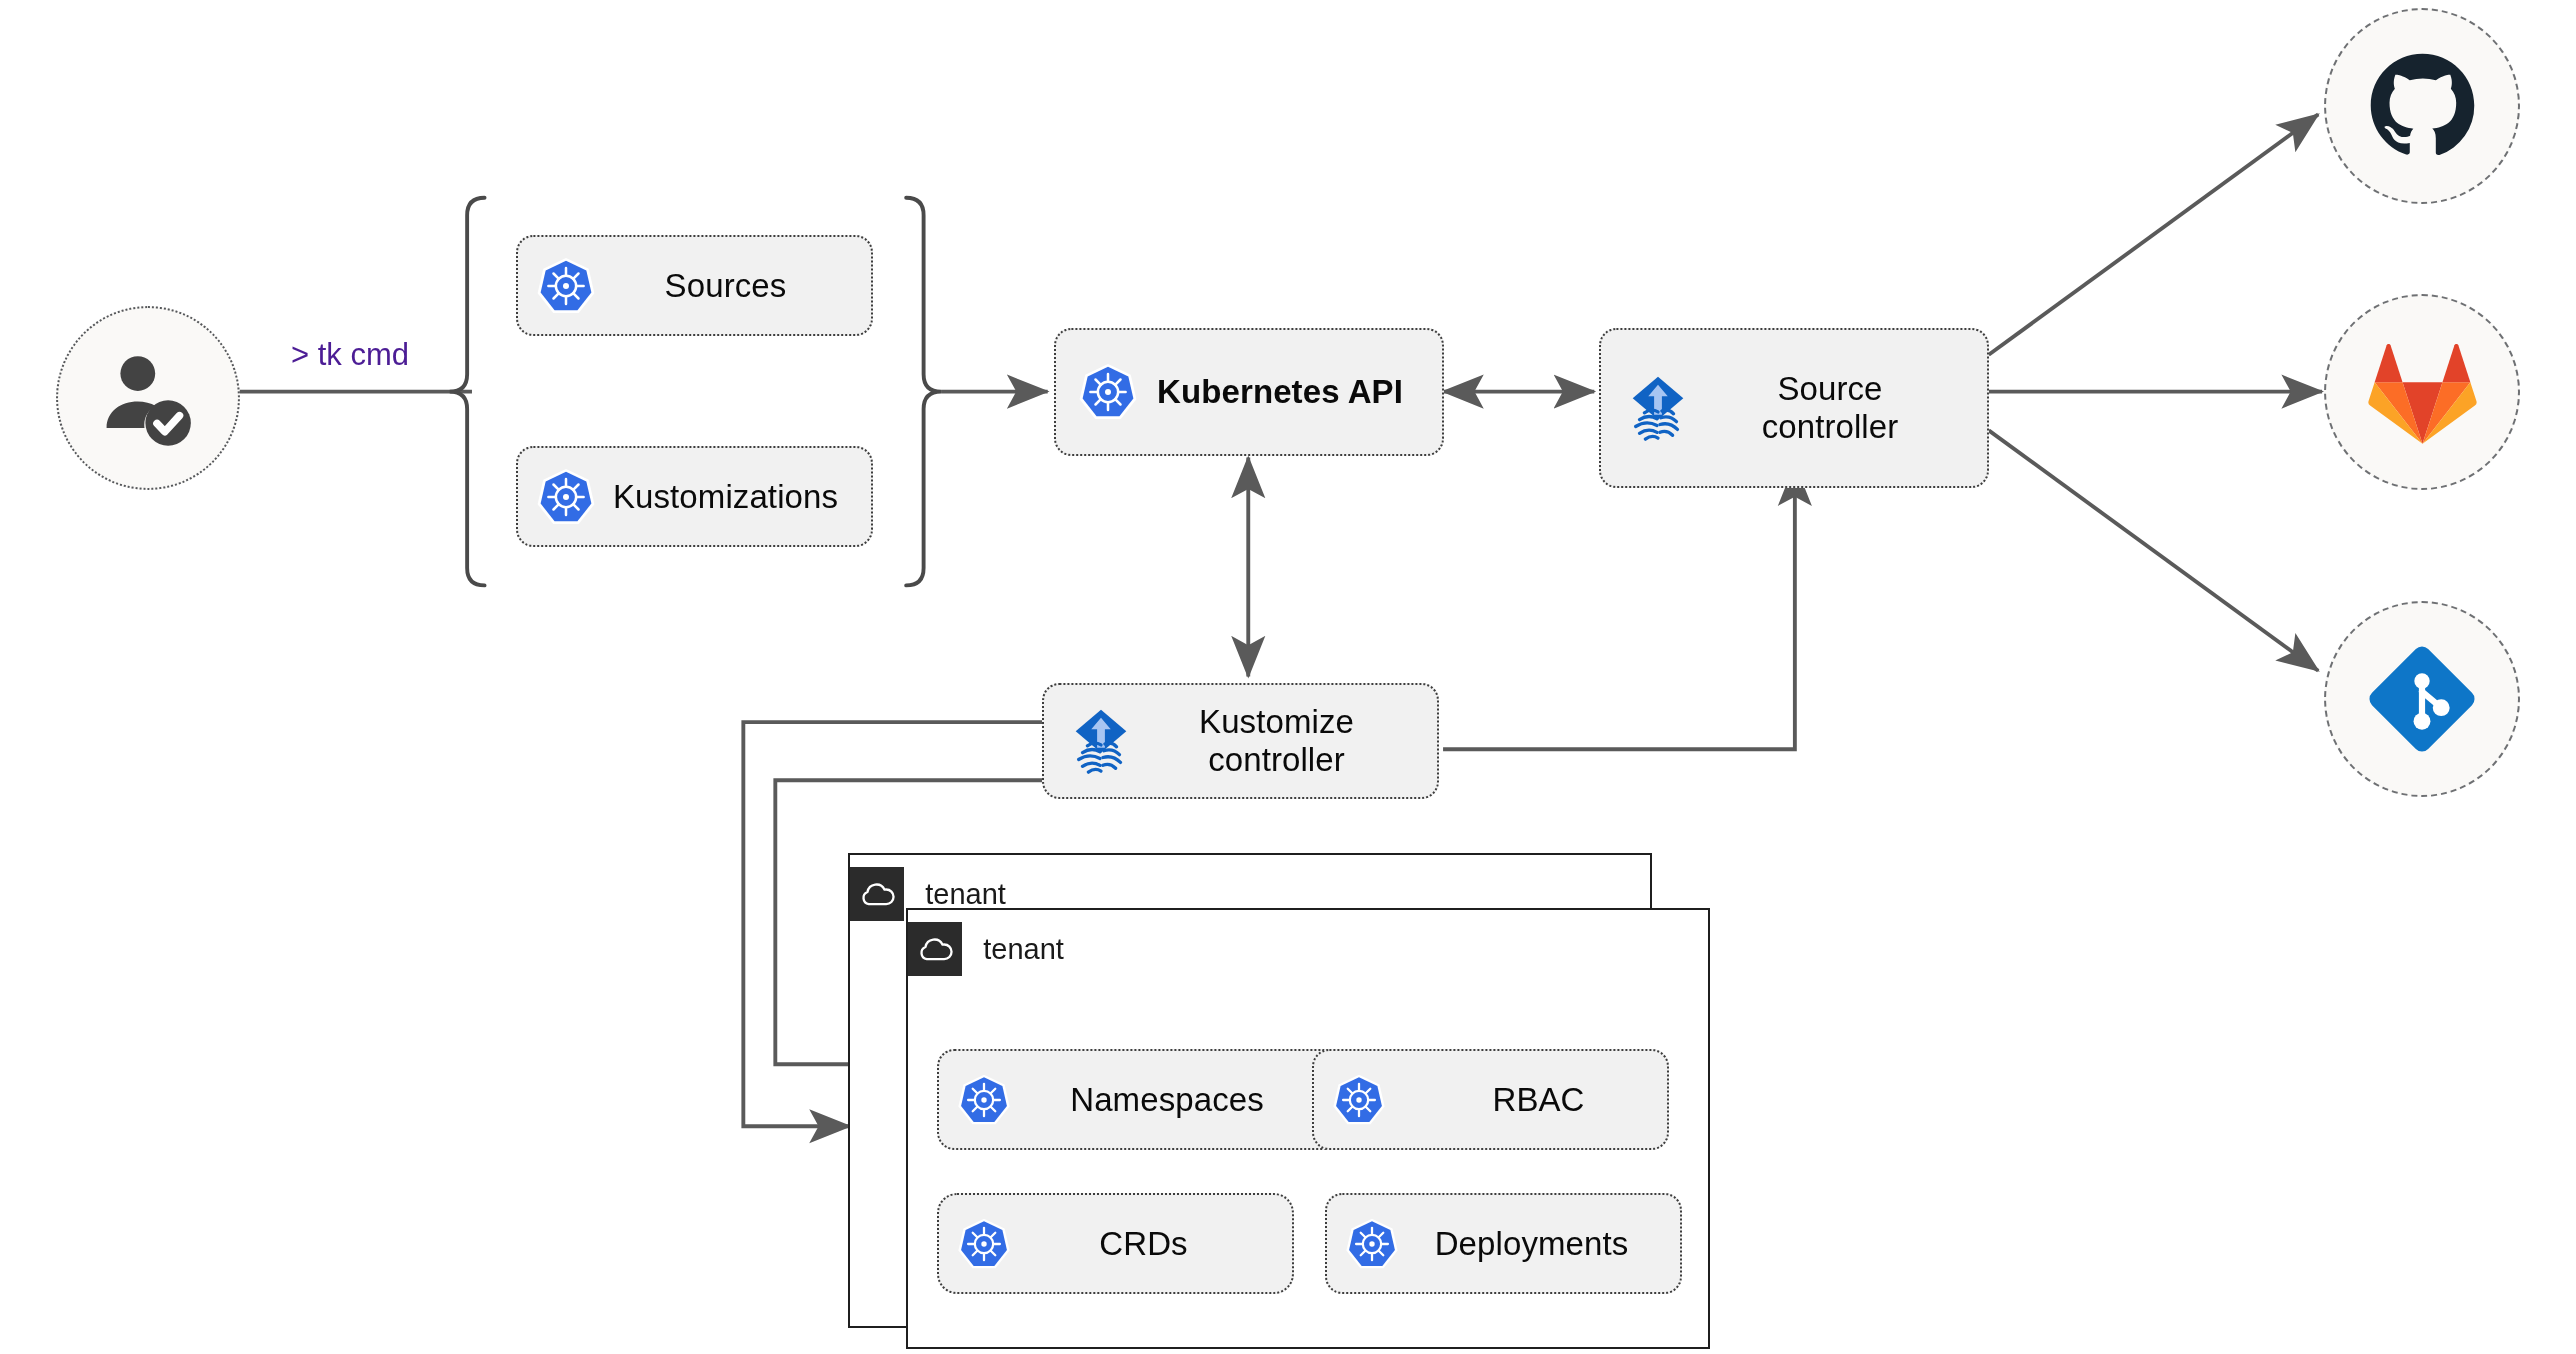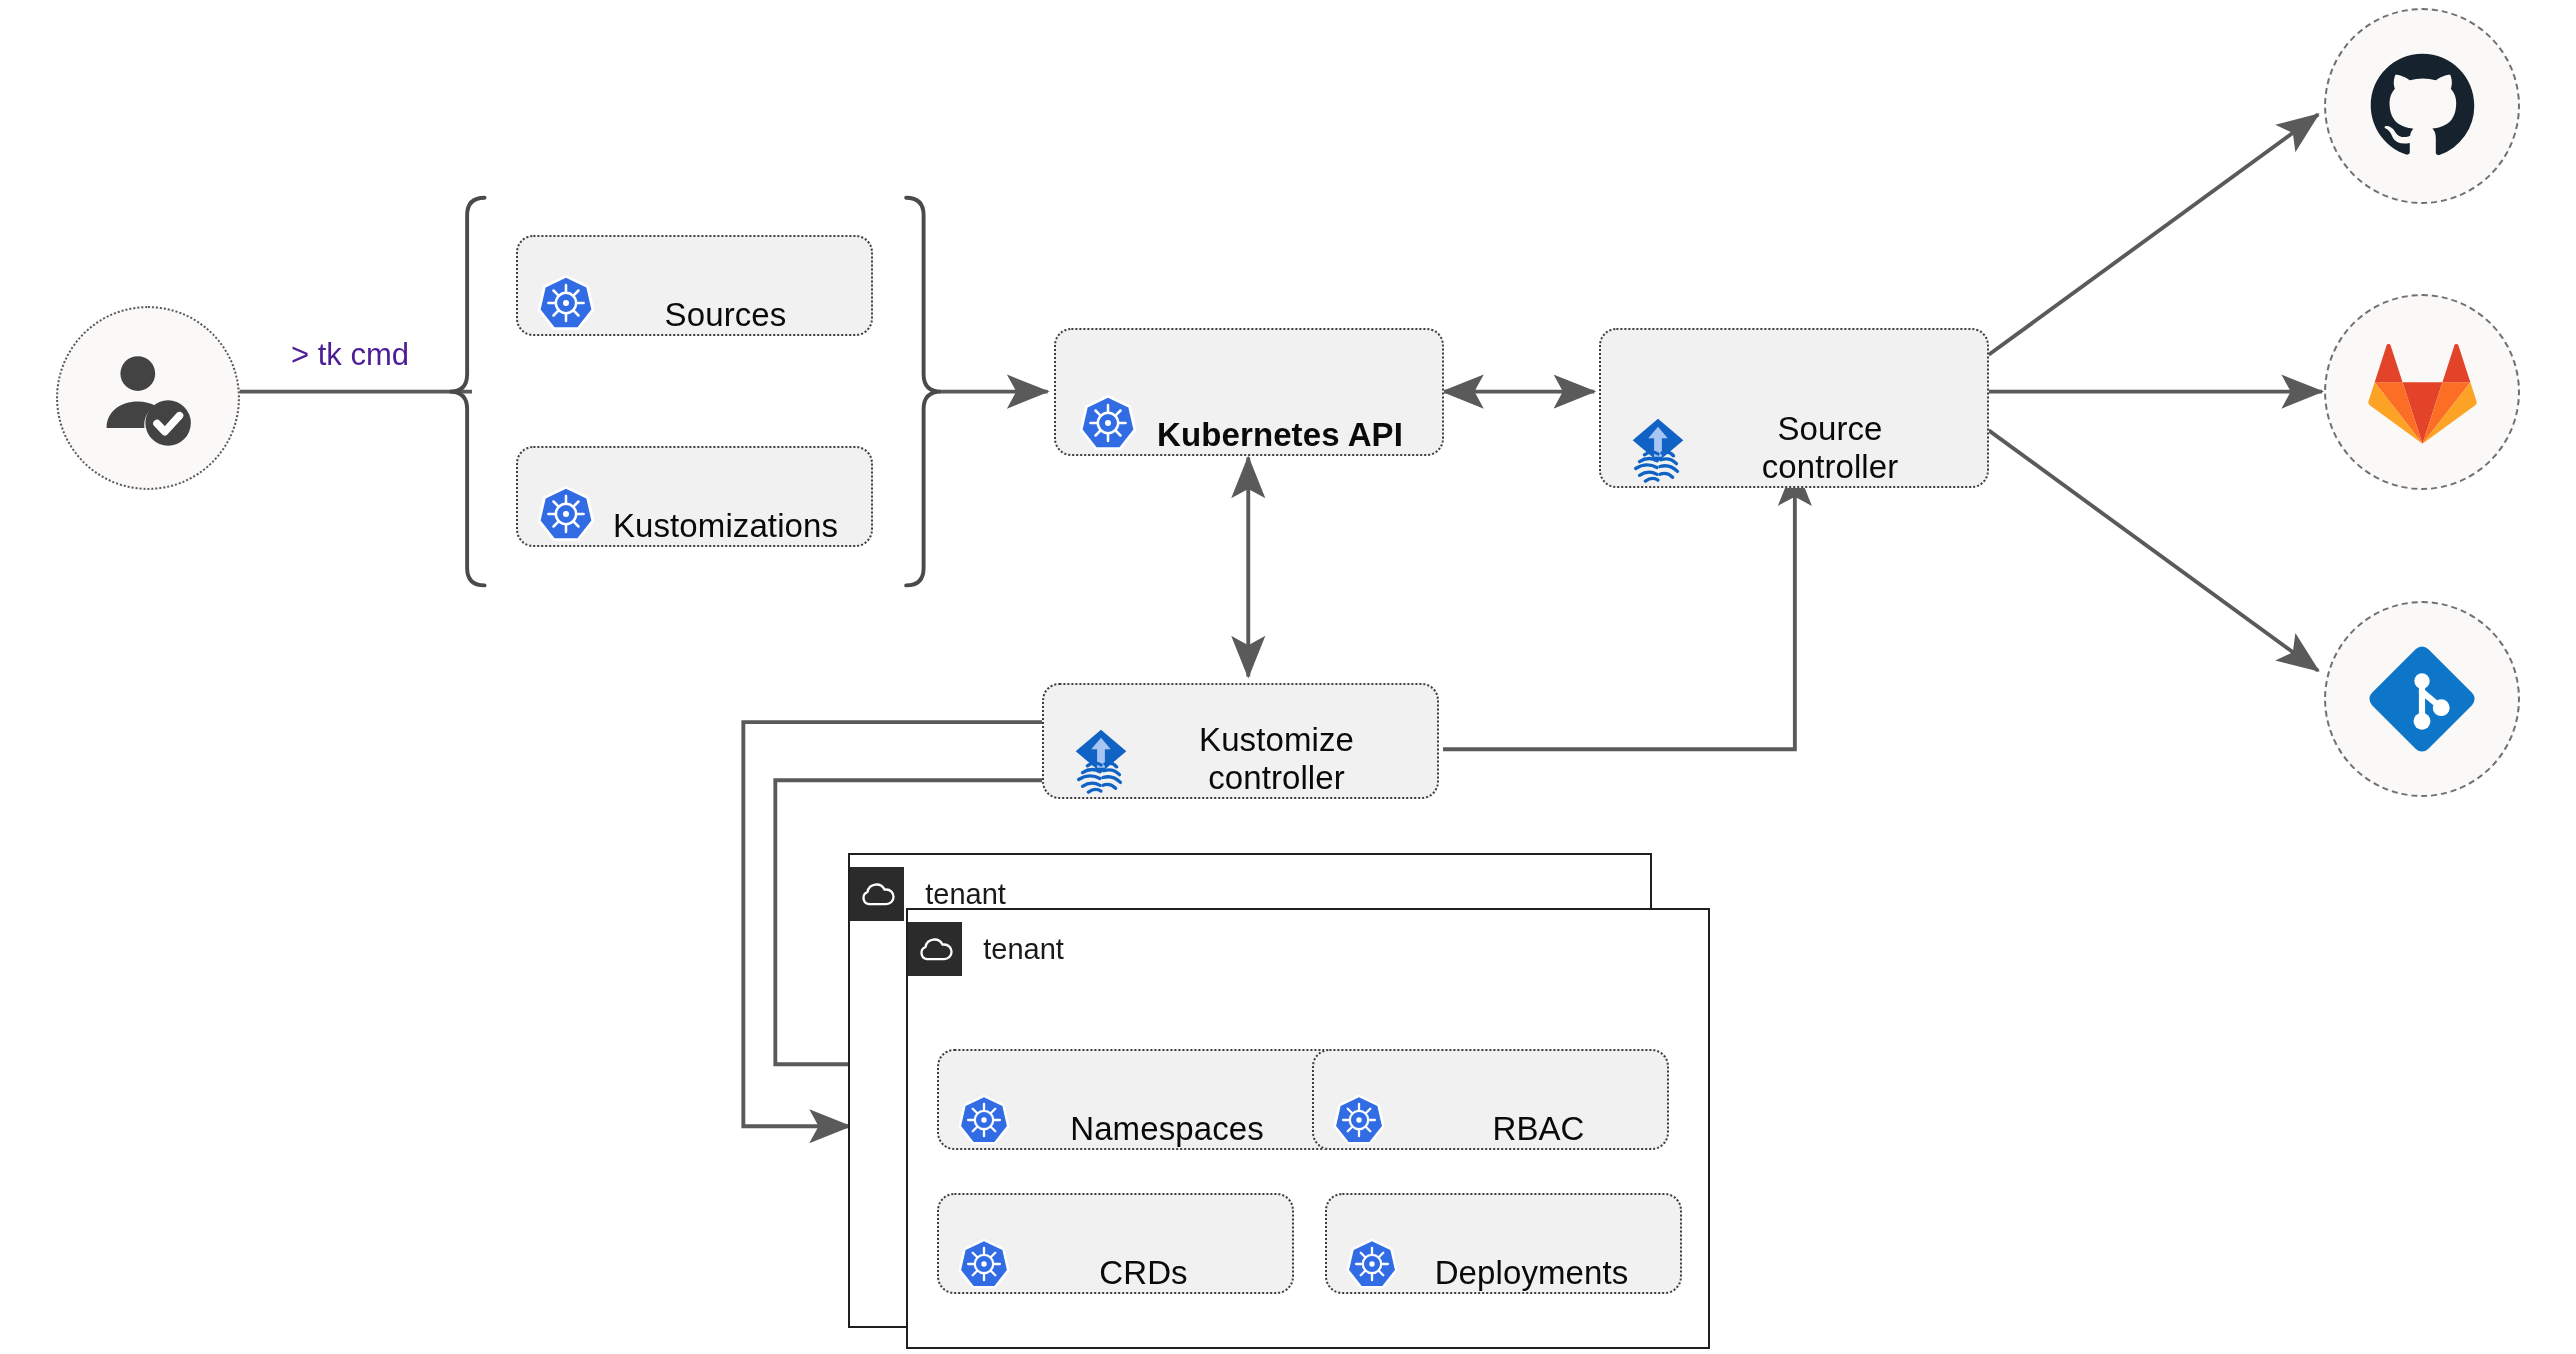--- a/index.html
+++ b/index.html
@@ -30,21 +30,21 @@
   }
 
   
   .node {
     position: absolute;
     box-sizing: border-box;
     background: #f1f1f1;
     border: 2.9px dotted #3d3d3d;
     border-radius: 17.4px;
     display: flex;
-    align-items: flex-end;
+    align-items: center;
     justify-content: flex-start;
   }
   .node .label {
     flex: 1;
     text-align: center;
     font-size: 33px;
     line-height: 1.15;
     color: #0a0a0a;
     letter-spacing: 0.1px;
     white-space: pre-line;
@@ -362,21 +362,21 @@
               <line x1="39.4" y1="39.4" x2="44.9" y2="44.9"></line>
             <line x1="44.9" y1="19.1" x2="39.4" y2="24.6"></line>
               <line x1="24.6" y1="39.4" x2="19.1" y2="44.9"></line>
           </g>
           <circle cx="32" cy="32" r="3.1" fill="#ffffff"></circle>
         </svg>
       </span>
       <span class="label">RBAC</span>
     </div>
 
-    <div class="node" style="left:29px; top:283px; width:357px; height:101px; padding:0 17.4px;">
+    <div class="node" style="left:29px; top:283px; width:357px; height:101px; padding:0 17.4px;border-radius:20px;">
       <span class="ic">
         <svg class="k8s-ic-sm" viewBox="0 0 64 64">
           <path d="M32 3 L55.5 14.2 L61.3 39.5 L45.2 59.8 L18.8 59.8 L2.7 39.5 L8.5 14.2 Z" fill="#ffffff"></path>
           <path d="M32 6 L53 16 L58.2 38.8 L43.8 57 L20.2 57 L5.8 38.8 L11 16 Z" fill="#326CE5"></path>
           <g fill="none" stroke="#ffffff" stroke-width="2.6" stroke-linecap="round">
             <circle cx="32" cy="32" r="10.5"></circle>
             <line x1="32" y1="13.5" x2="32" y2="21.5"></line>
               <line x1="32" y1="42.5" x2="32" y2="50.5"></line>
             <line x1="13.8" y1="32" x2="21.5" y2="32"></line>
               <line x1="42.5" y1="32" x2="50.2" y2="32"></line>

